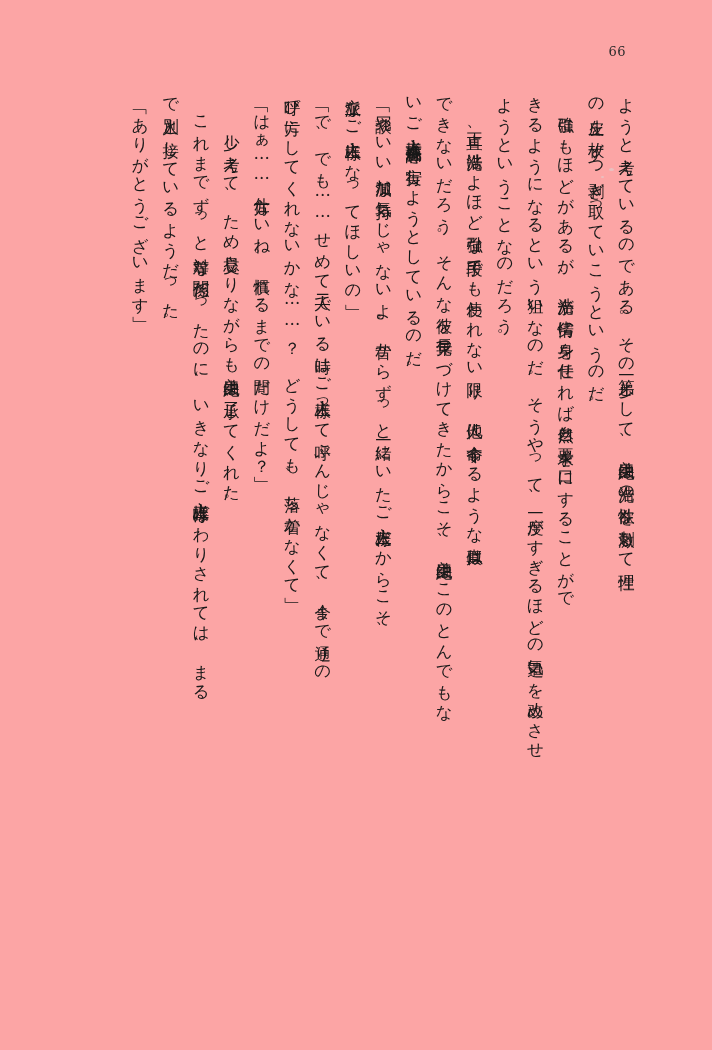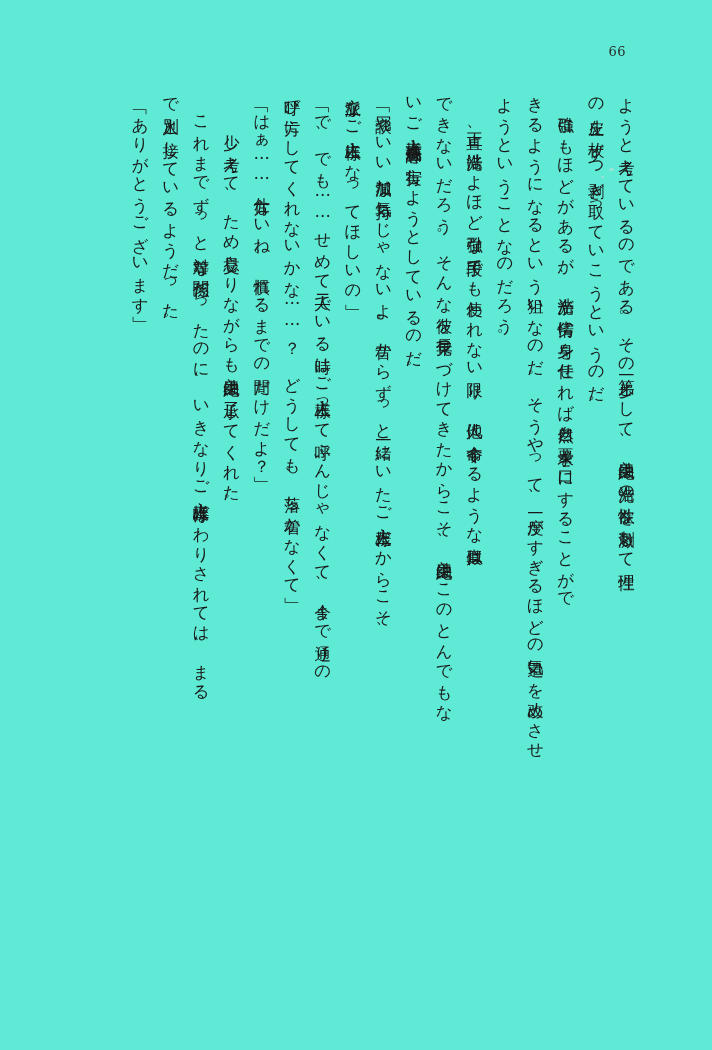--- a/index.html
+++ b/index.html
@@ -12,21 +12,21 @@
     height: 1050px;
     font-family: "DejaVu Serif", "Liberation Serif", serif;
     color: #1a1a1a;
     position: relative;
     overflow: hidden;
   }
 
   .page {
     position: absolute;
     inset: 0;
-    background: #5eead4;
+    background: #fca5a5;
   }
 
   
   .page-number {
     position: absolute;
     top: 44px;
     right: 86px;
     font-size: 13px;
     letter-spacing: 0.5px;
     color: #2a2a2a;

